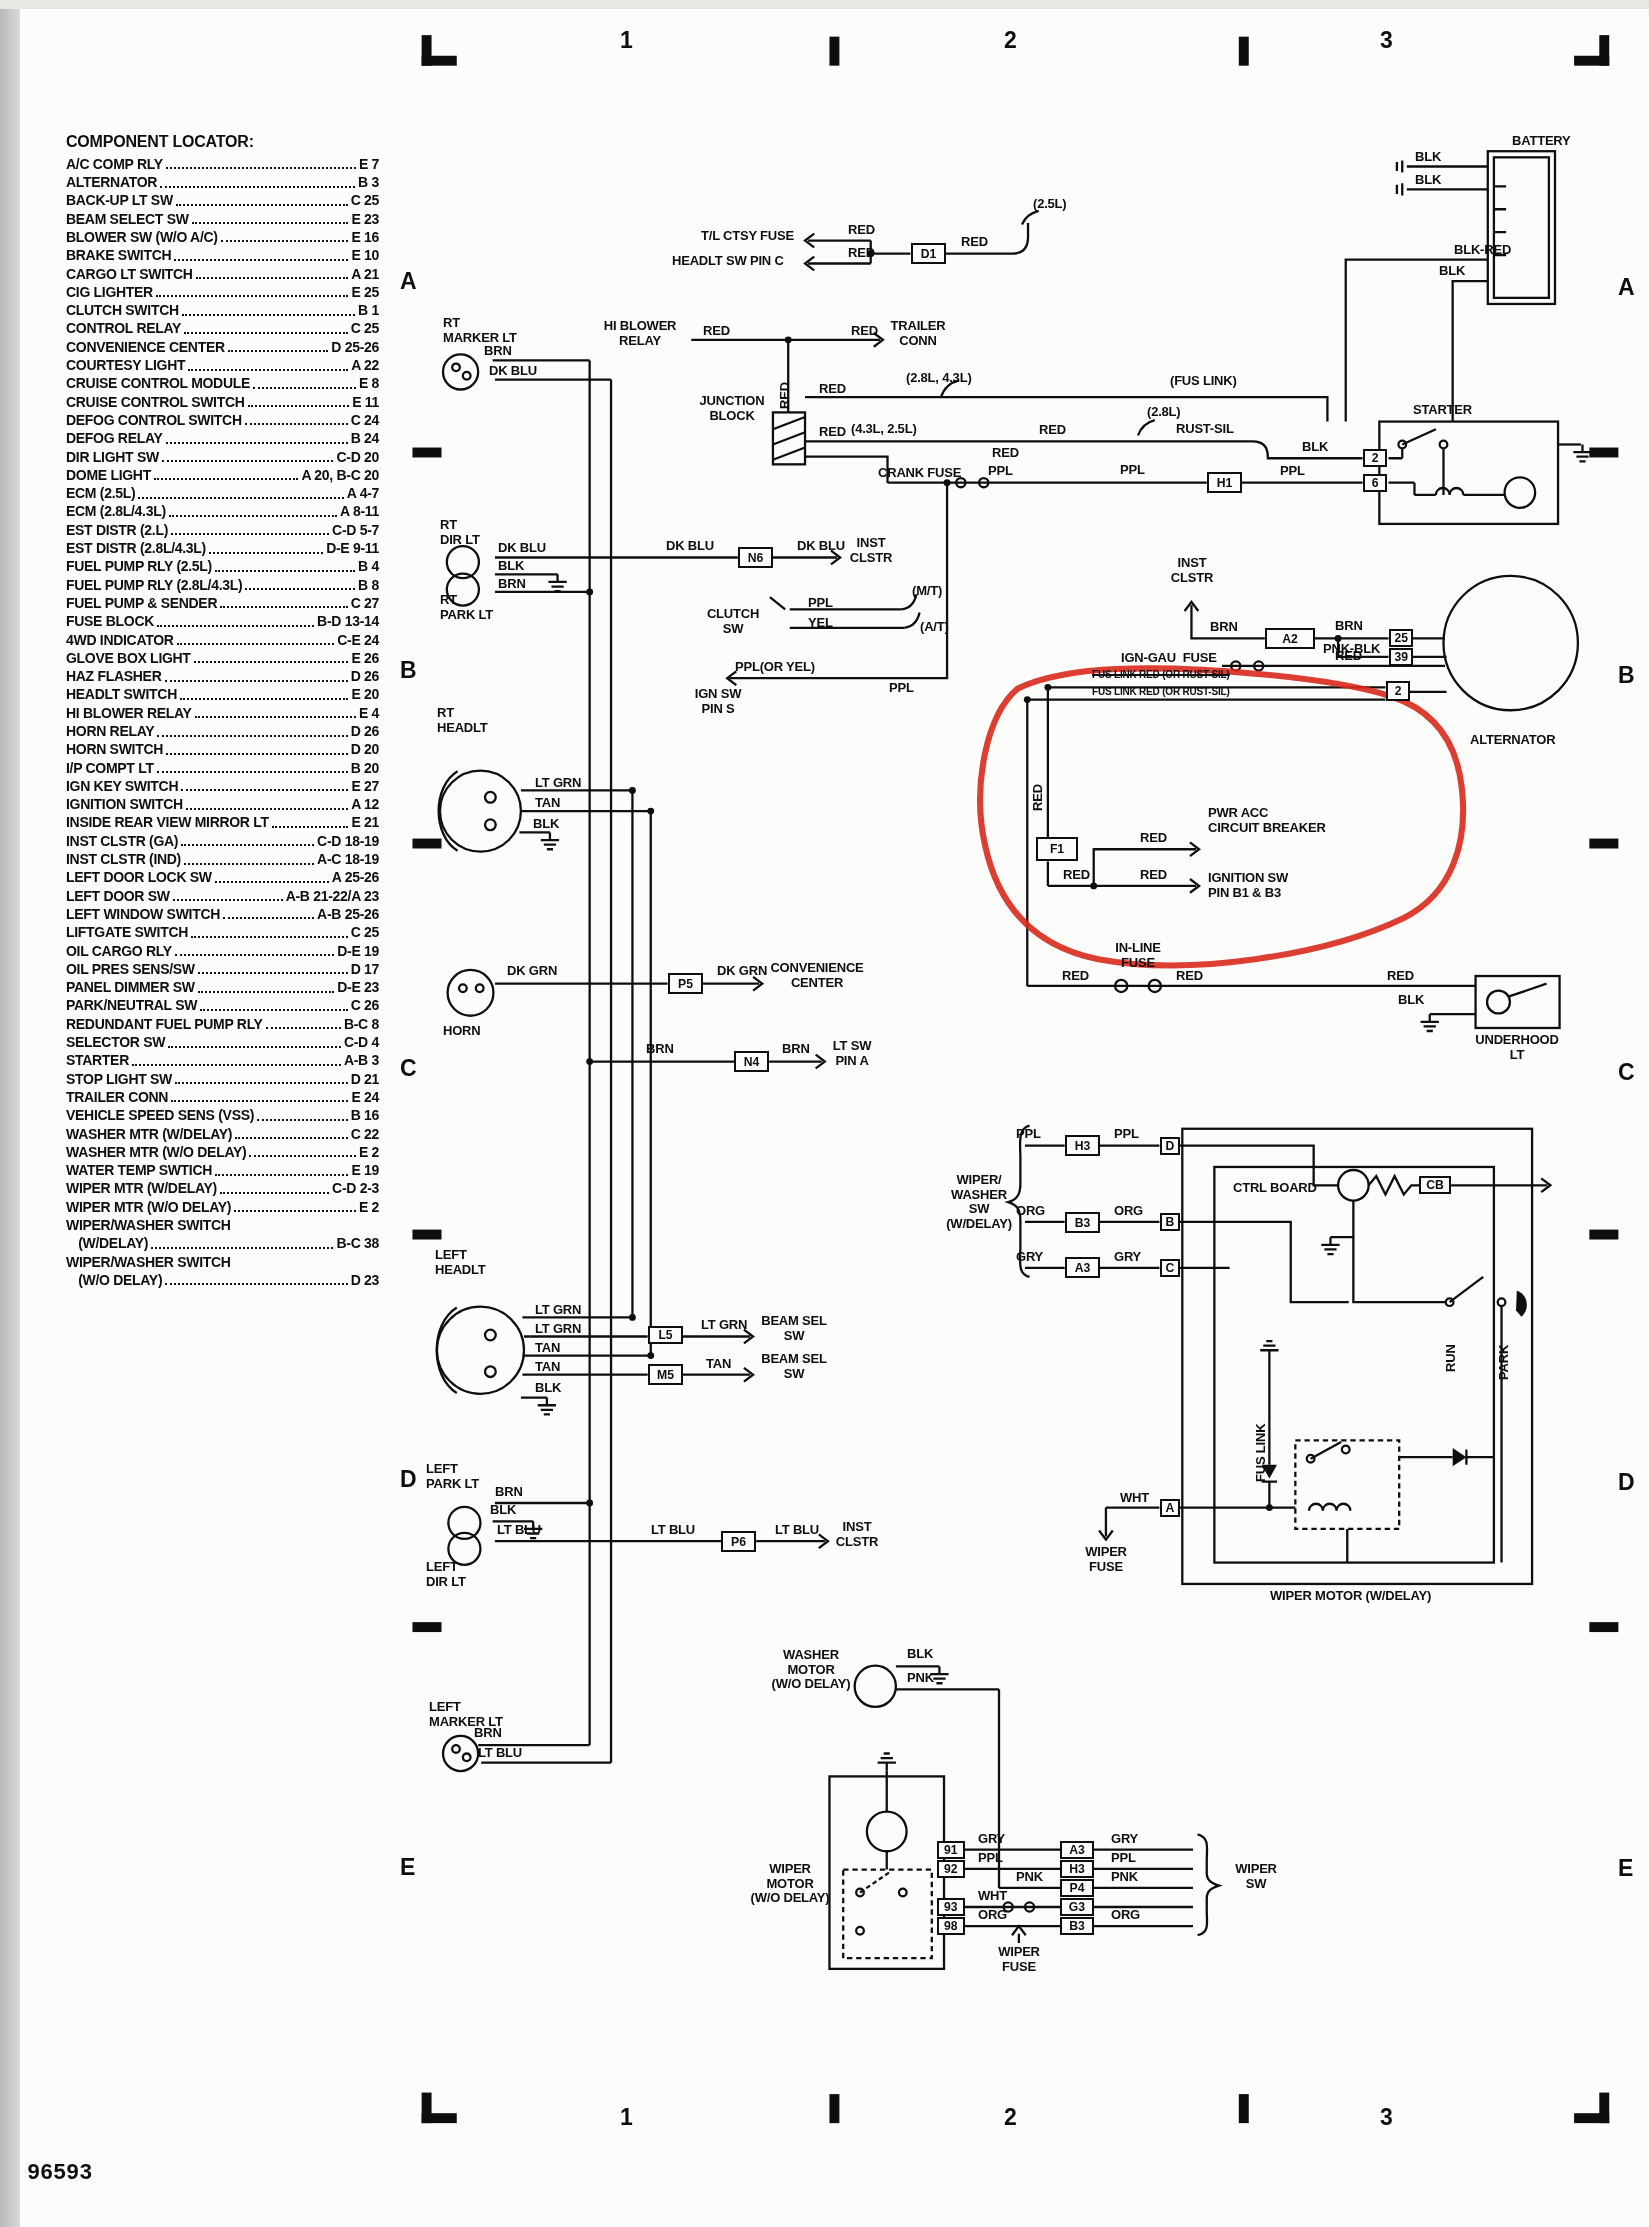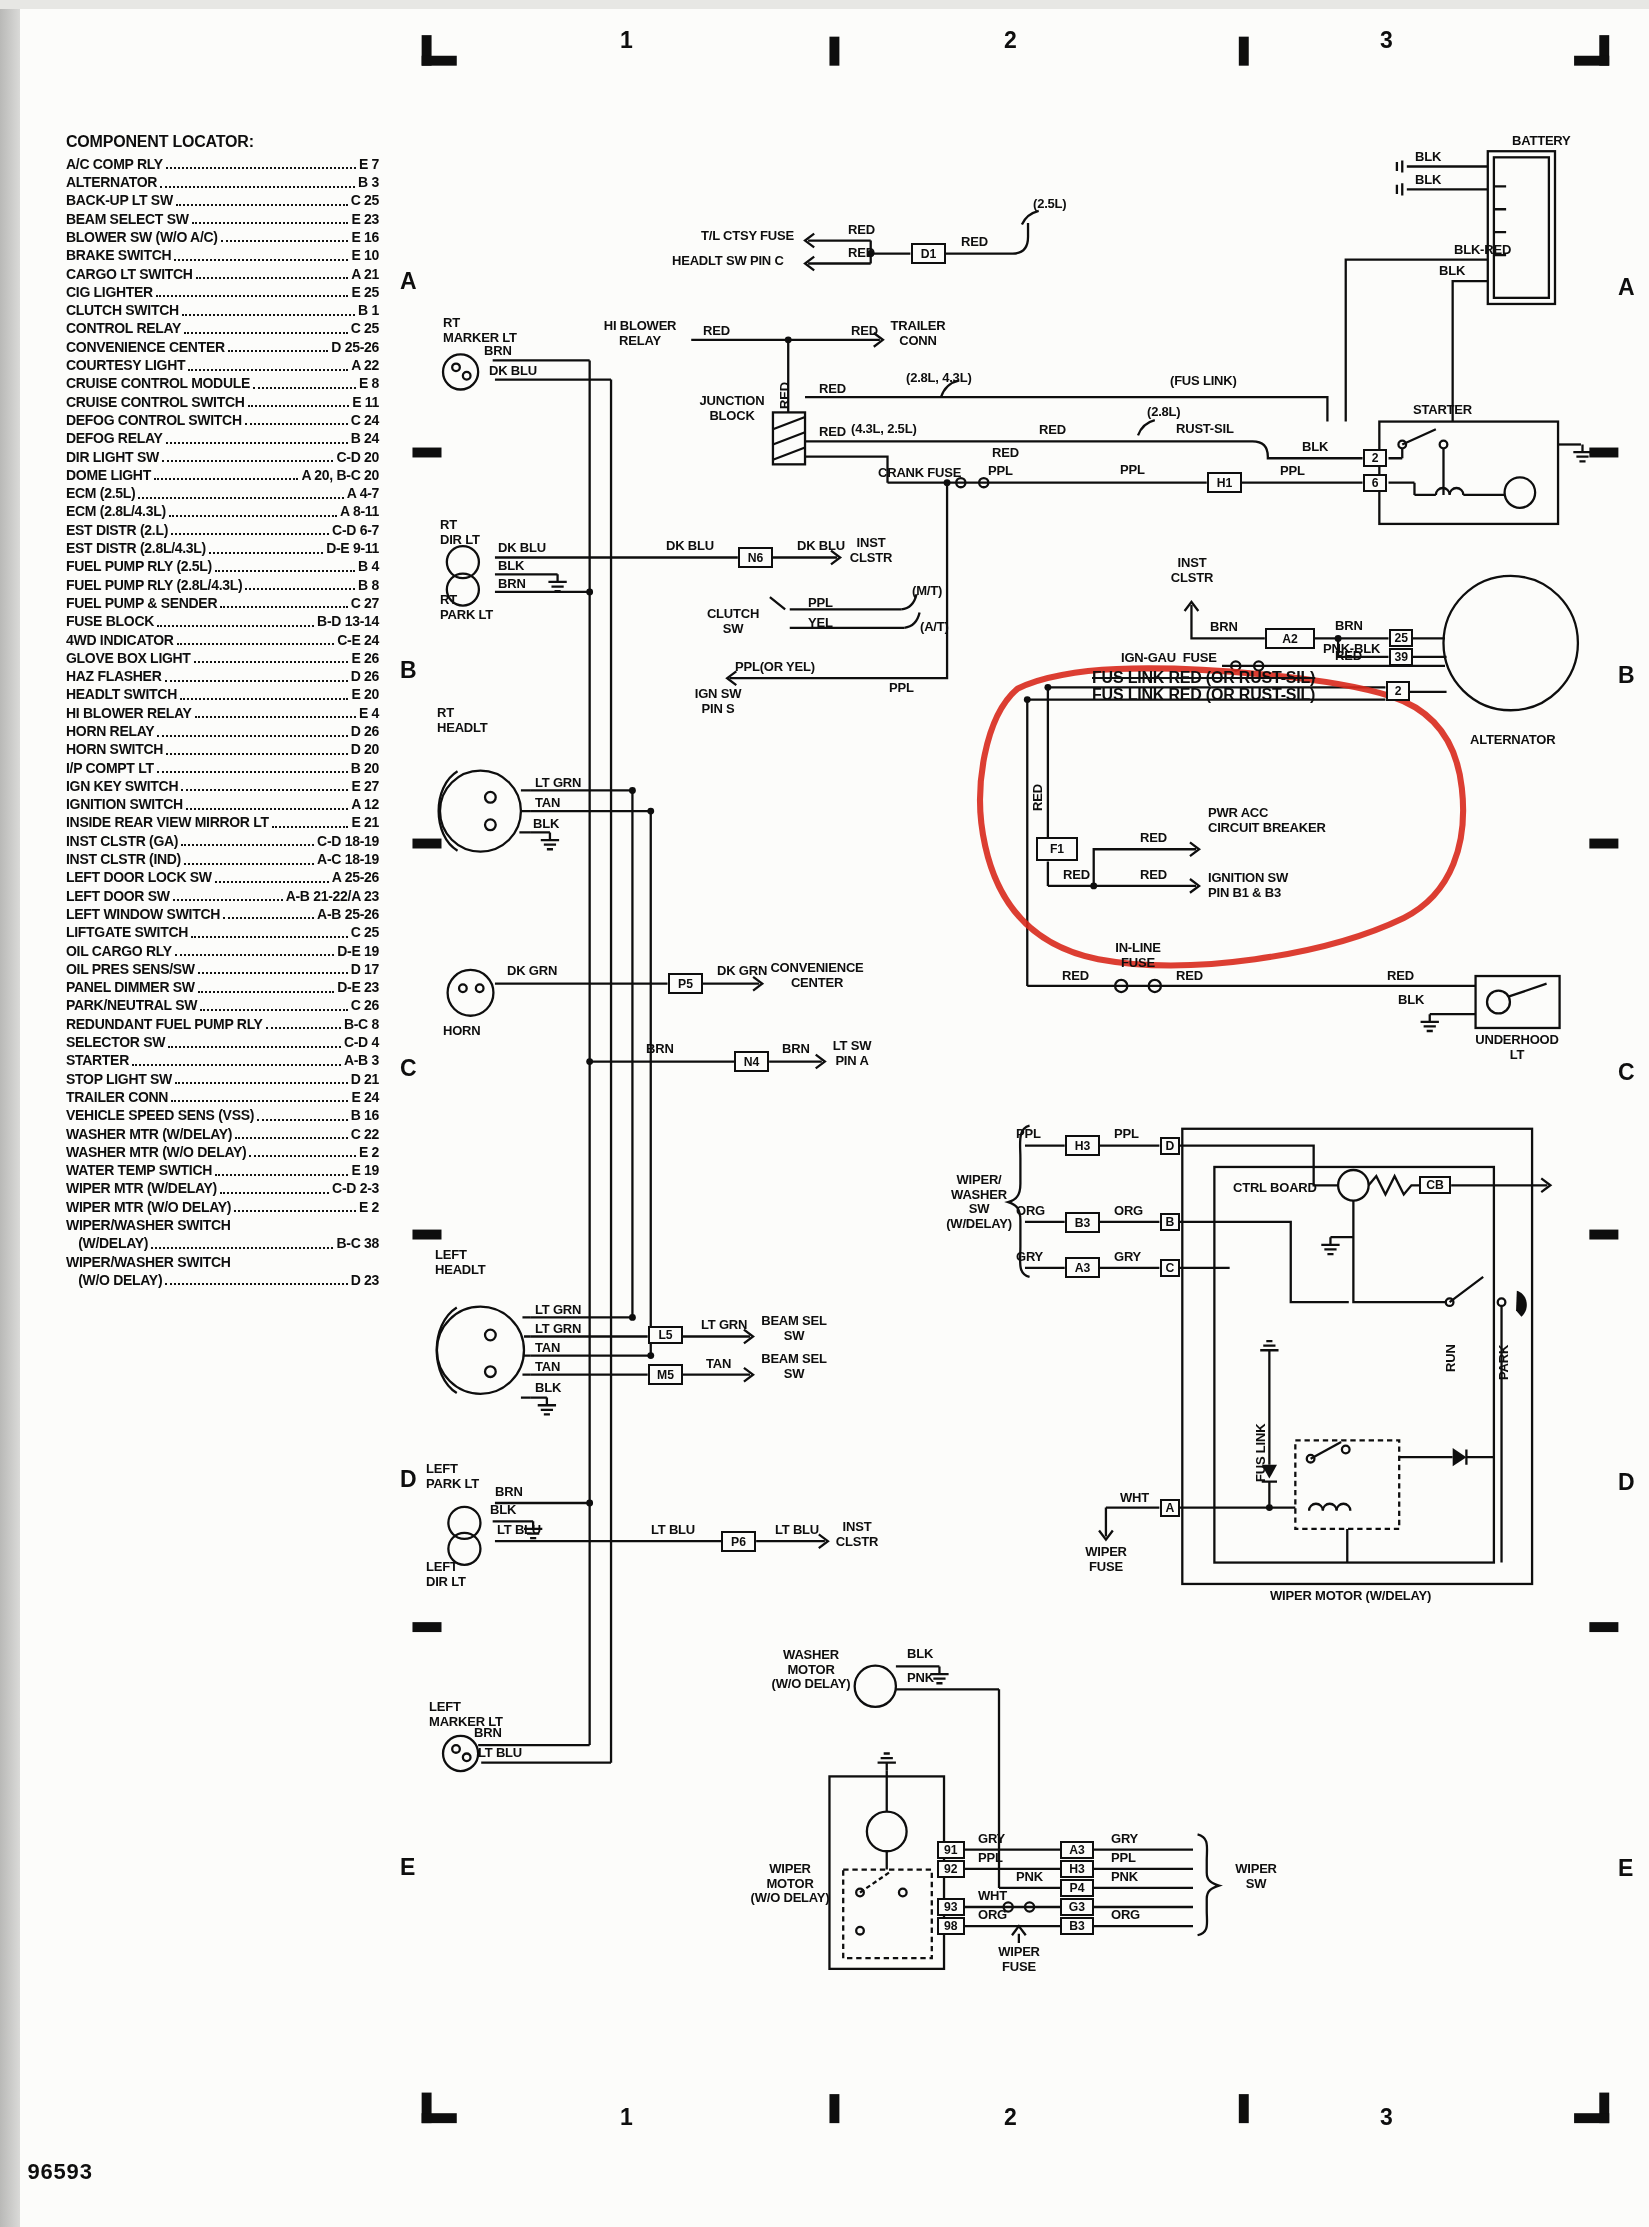--- a/index.html
+++ b/index.html
@@ -7,21 +7,21 @@
         font-family:"Liberation Sans",sans-serif;color:#0e0e0e;}
   .scan-edge-left{position:absolute;left:0;top:0;width:20px;height:2227px;
         background:linear-gradient(90deg,#b9b9b7,#dadad8);}
   .scan-edge-top{position:absolute;left:0;top:0;width:1649px;height:9.2px;background:#e7e7e4;}
   svg.wiring{position:absolute;left:0;top:0;}
   .label-layer{position:absolute;left:0;top:0;width:1649px;height:2227px;}
   .dlabel{position:absolute;font-weight:bold;font-size:13px;line-height:1.12;
           letter-spacing:-0.2px;color:#0e0e0e;white-space:pre;}
   .dlabel.ctr{transform:translateX(-50%);text-align:center;}
   .dlabel.rot{transform:rotate(-90deg);transform-origin:0 0;}
-  .dlabel.sm{font-size:16px;}
+  .dlabel.sm{font-size:10px;}
   .dlabel.strike{text-decoration:line-through;text-decoration-thickness:2.3px;}
   .dlabel.grid{font-size:23px;letter-spacing:0;}
   .dlabel.pg{font-size:22px;letter-spacing:0.8px;}
   .cbox{position:absolute;display:flex;align-items:center;justify-content:center;
         border:2.3px solid #0e0e0e;background:#fcfcfa;font-weight:bold;font-size:12.2px;
         box-sizing:border-box;line-height:1;}
   .locator{position:absolute;left:66px;top:133px;width:313px;}
   .loc-title{font-weight:bold;font-size:16px;letter-spacing:-0.2px;margin-bottom:3.8px;}
   .loc-row{display:flex;font-weight:bold;font-size:14px;line-height:18.3px;
            letter-spacing:-0.3px;white-space:nowrap;}
@@ -337,21 +337,21 @@
           <span>A 4-7</span>
         </div>
         <div class="loc-row">
           <span>ECM (2.8L/4.3L)</span>
           <span class="loc-dots"></span>
           <span>A 8-11</span>
         </div>
         <div class="loc-row">
           <span>EST DISTR (2.L)</span>
           <span class="loc-dots"></span>
-          <span>C-D 6-7</span>
+          <span>C-D 5-7</span>
         </div>
         <div class="loc-row">
           <span>EST DISTR (2.8L/4.3L)</span>
           <span class="loc-dots"></span>
           <span>D-E 9-11</span>
         </div>
         <div class="loc-row">
           <span>FUEL PUMP RLY (2.5L)</span>
           <span class="loc-dots"></span>
           <span>B 4</span>

